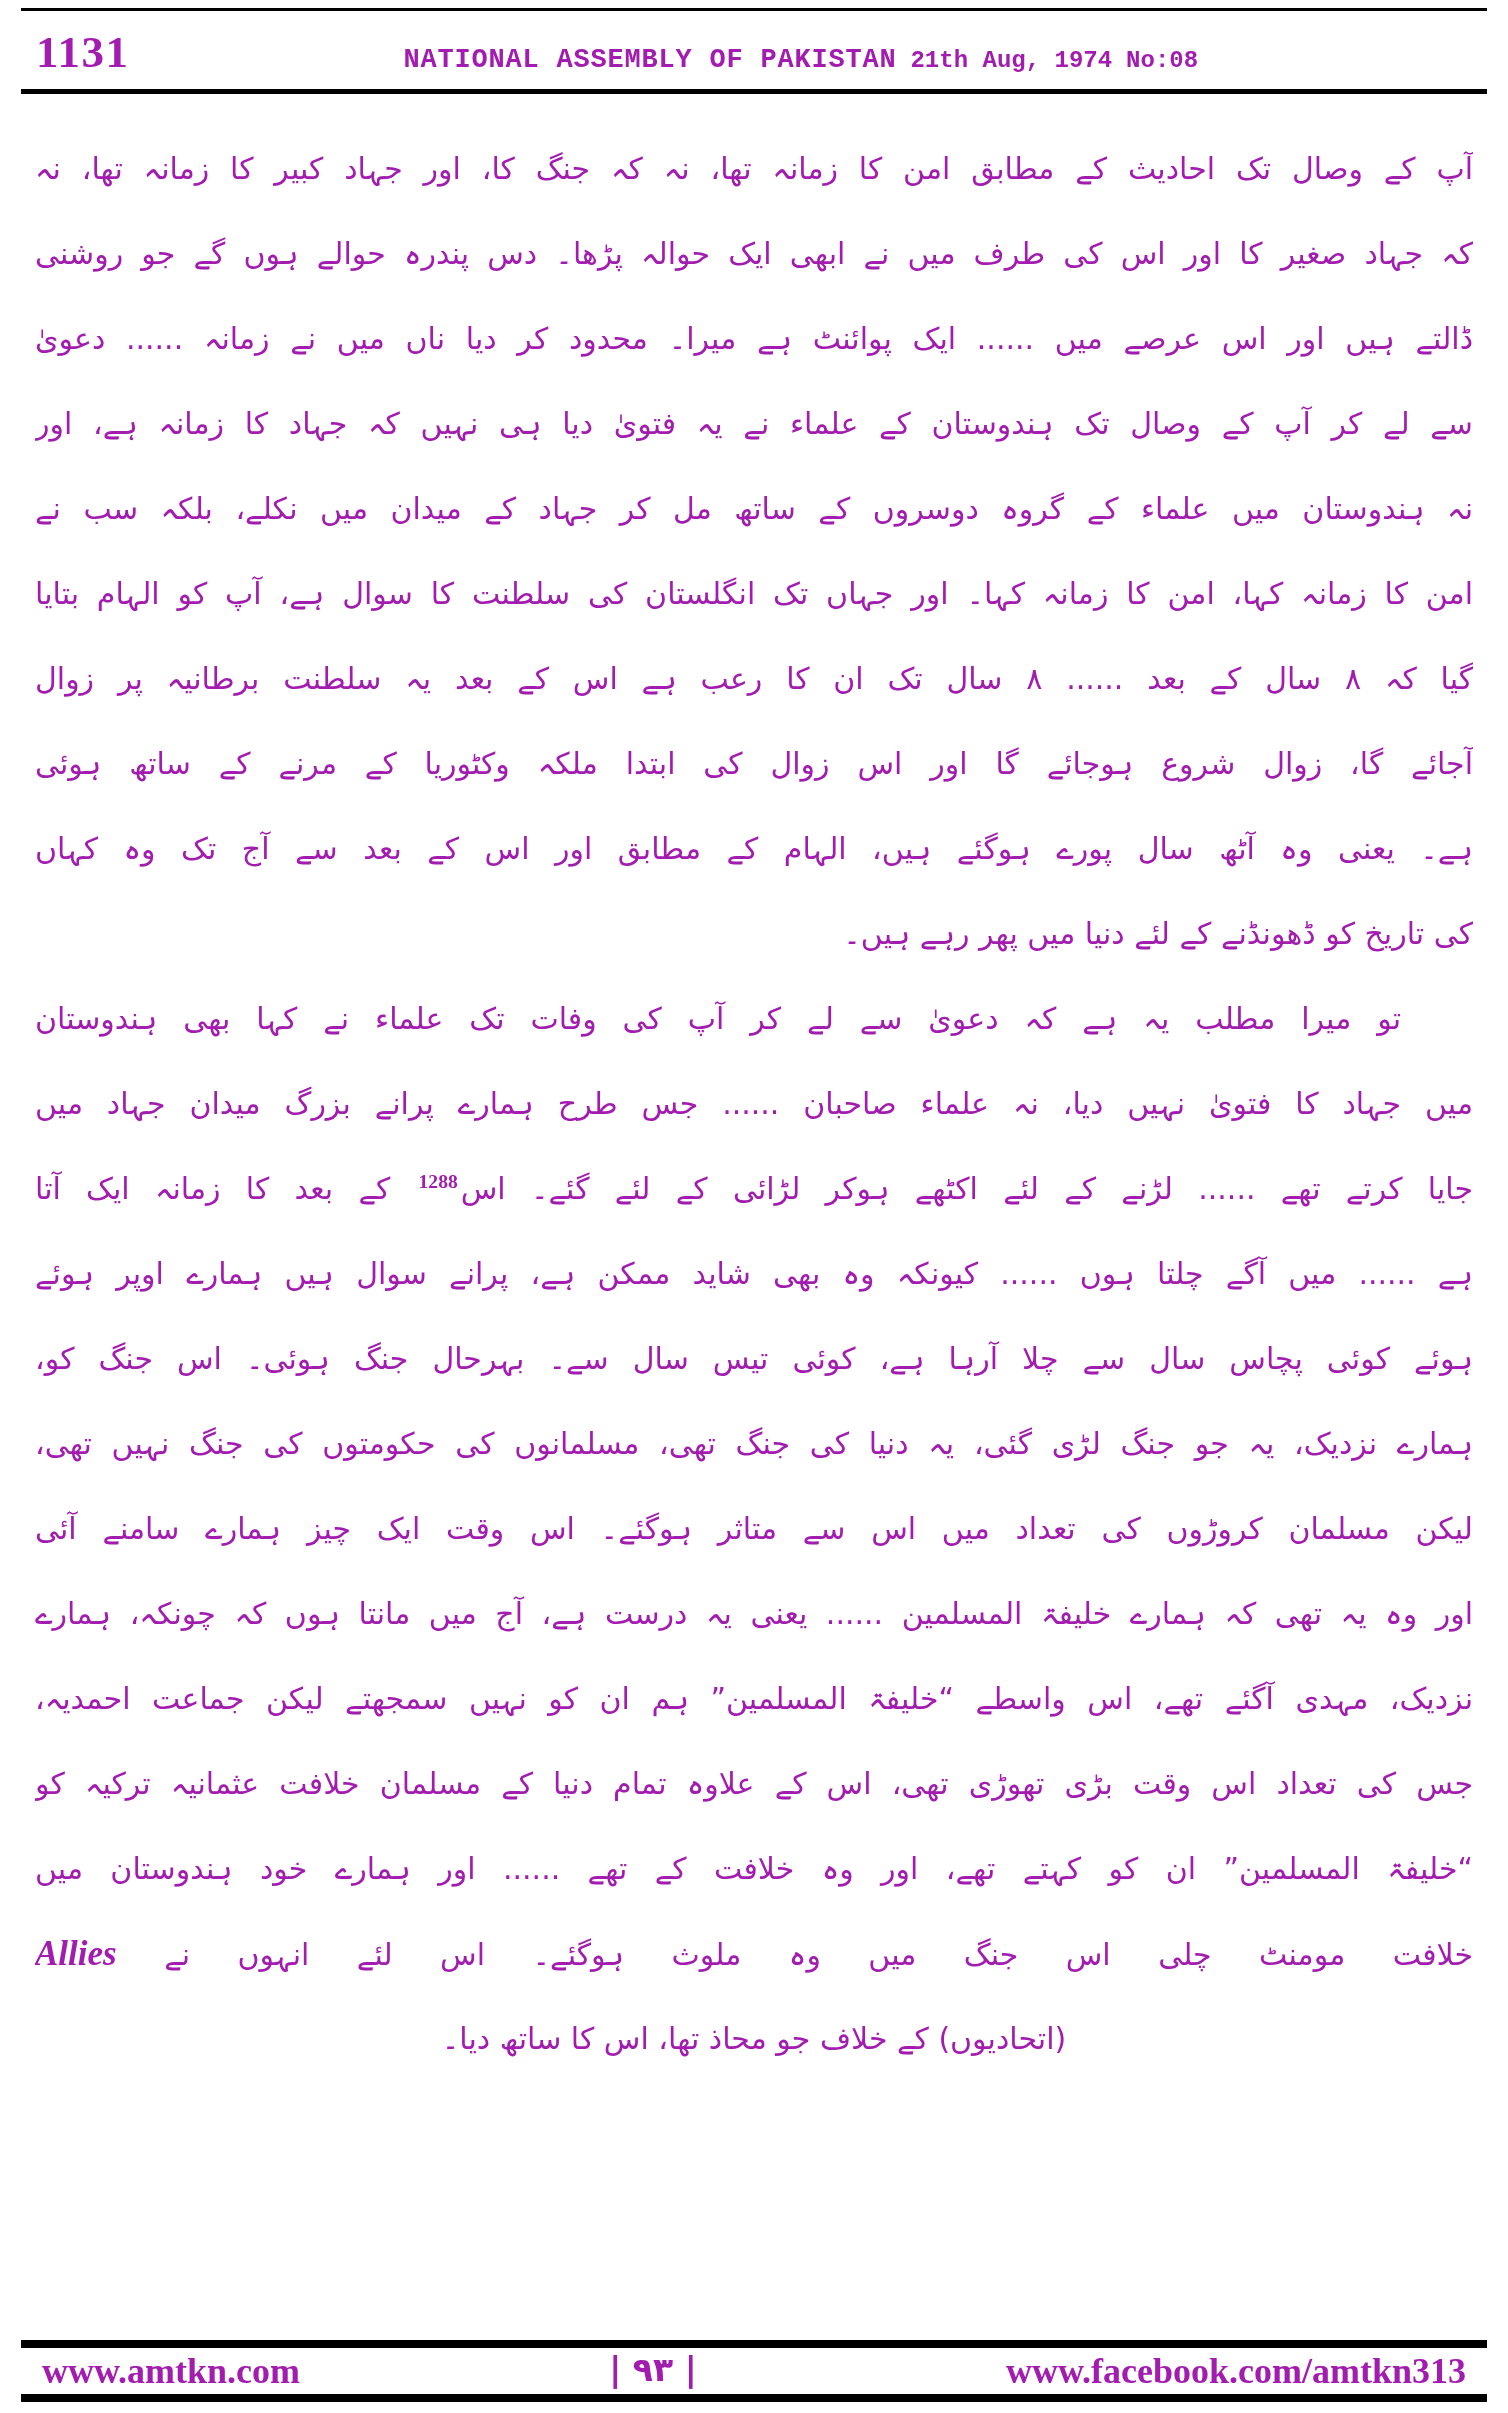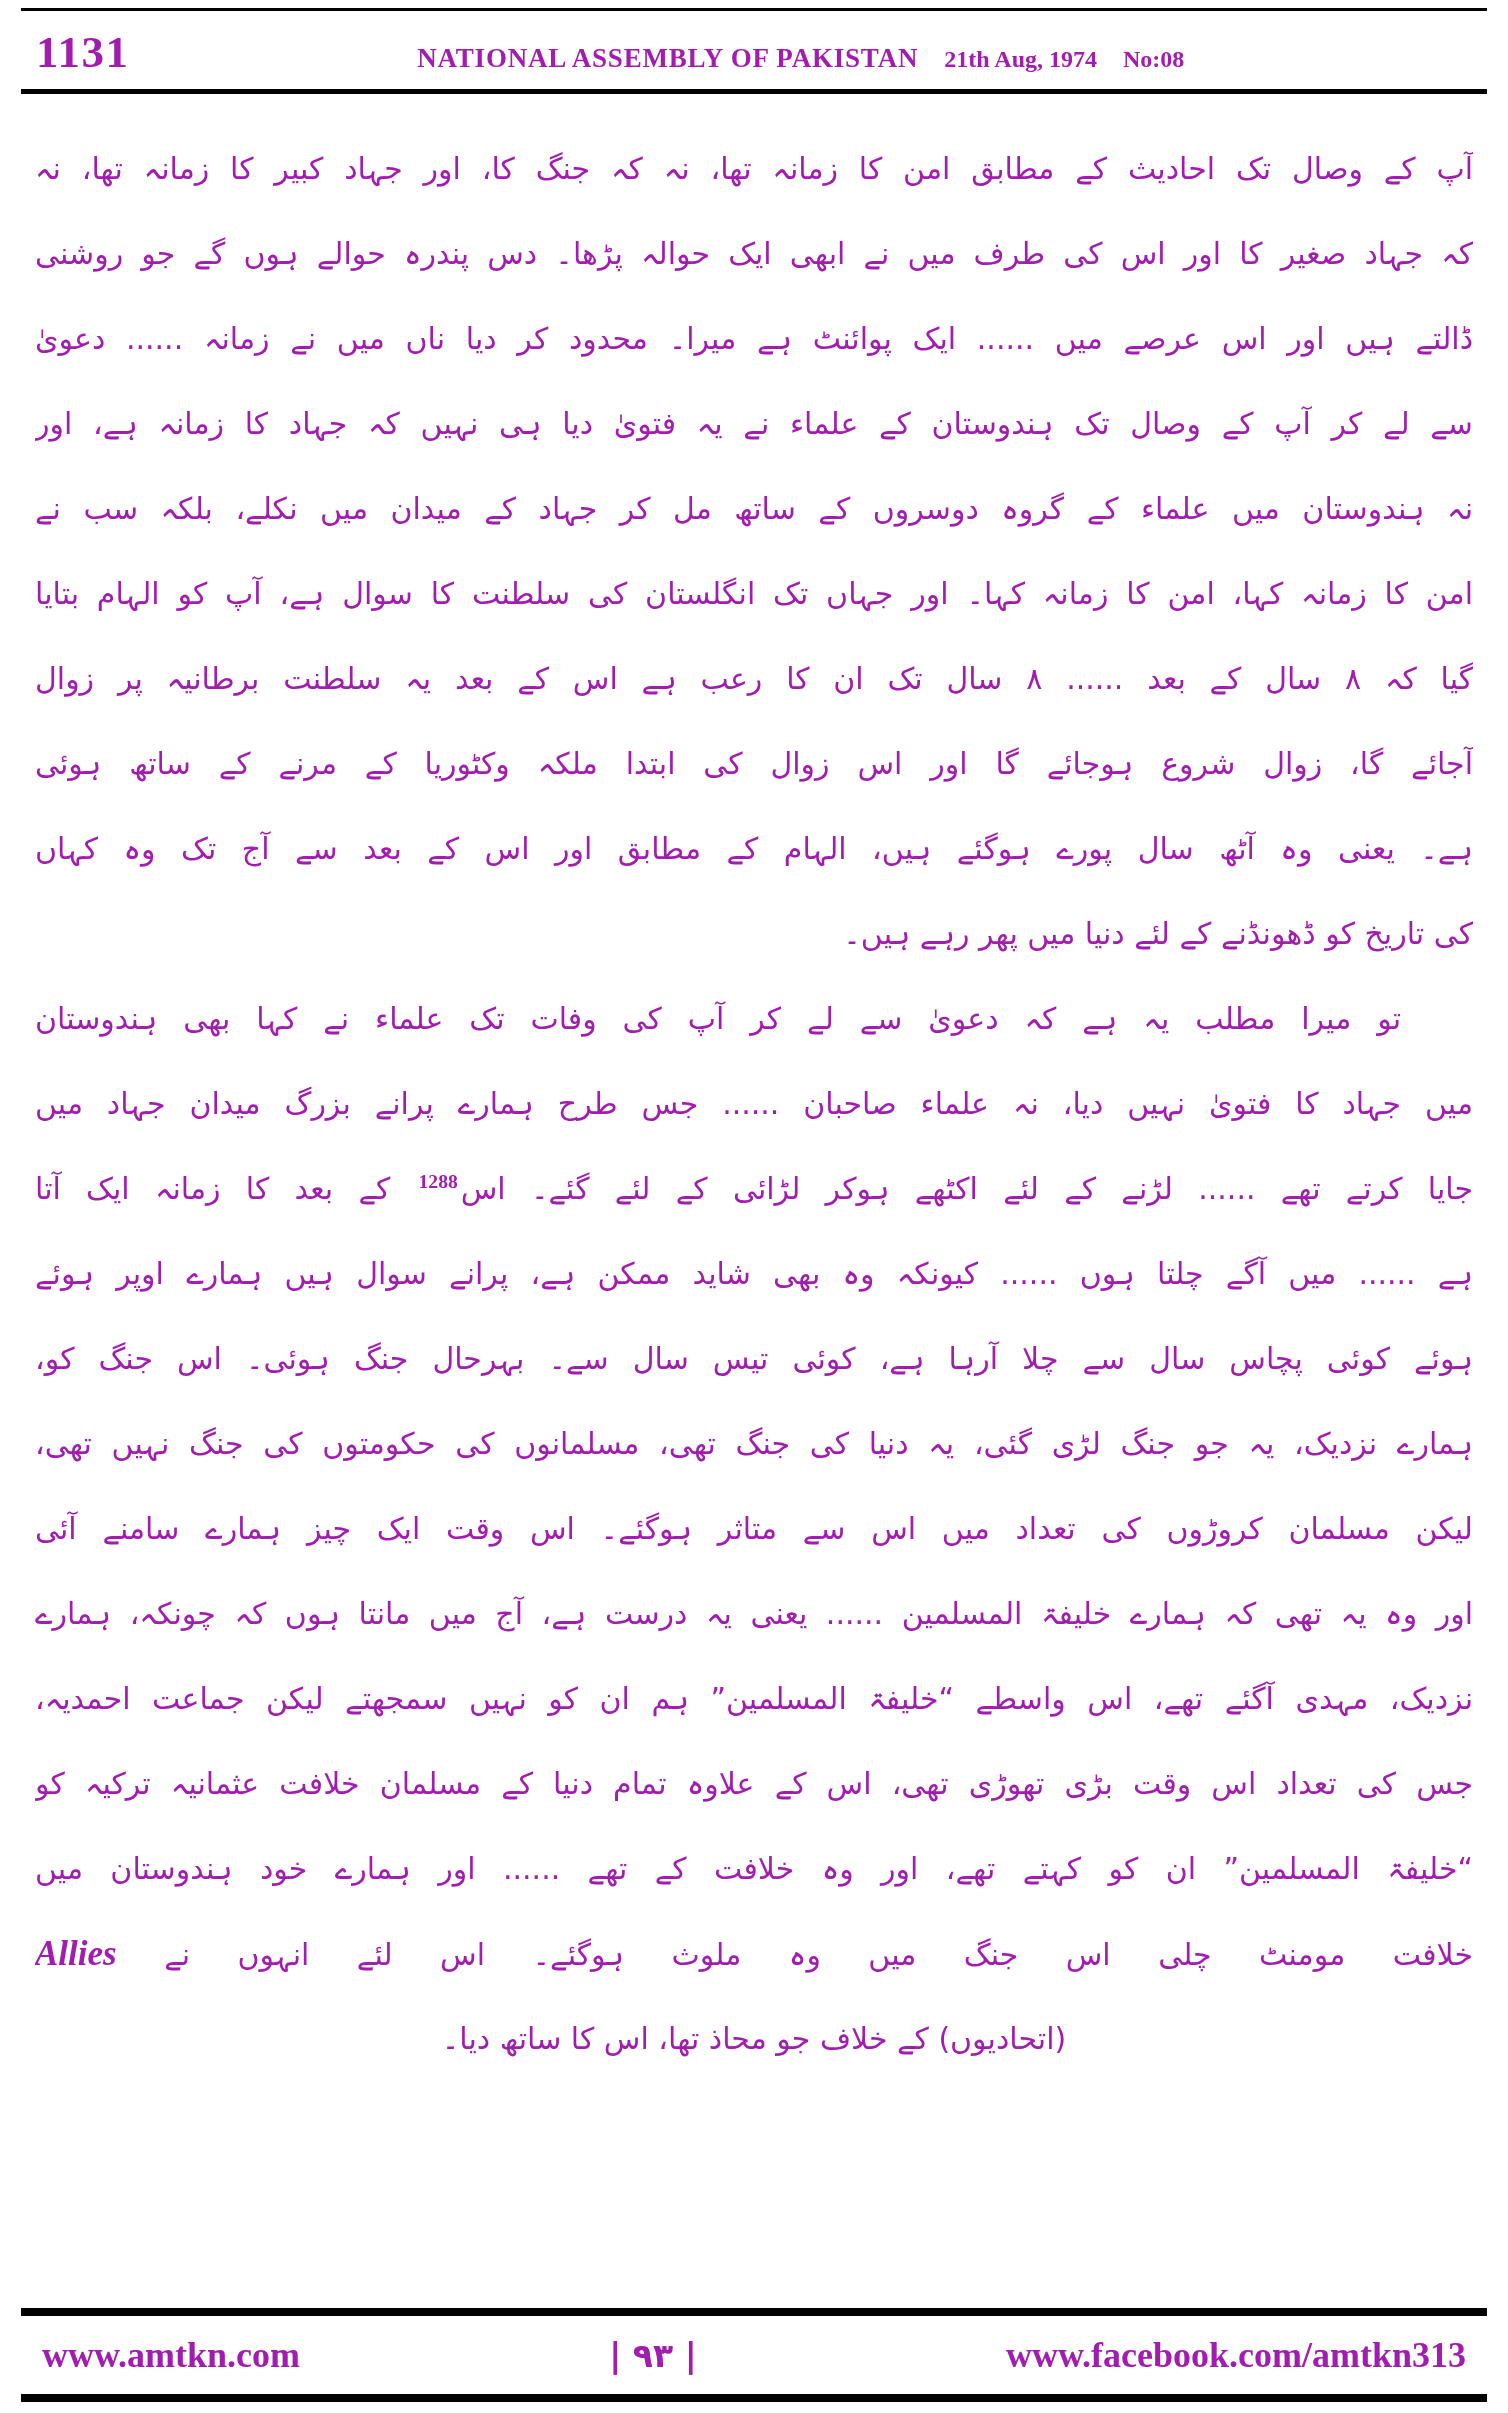--- a/index.html
+++ b/index.html
@@ -4,21 +4,21 @@
 <style>
   html,body{margin:0;padding:0;background:#777;}
   .page{
     width:1508px;height:2413px;background:#ffffff;color:#a21caf;
     position:relative;overflow:hidden;box-sizing:border-box;
     font-family:"Liberation Serif",serif;margin:0 auto;
   }
   .topline{position:absolute;top:7.5px;left:21px;right:21px;height:3px;background:#000;}
   .header{display:flex;align-items:baseline;padding:26px 36px 0 36px;}
   .page-number{font-size:45px;font-weight:bold;letter-spacing:1.5px;flex:0 0 auto;}
-  .header-center{flex:1;display:flex;justify-content:center;align-items:baseline;gap:26px;}
+  .header-center{flex:1;display:flex;justify-content:center;align-items:baseline;gap:14px;font-family:Liberation Mono, monospace;}
   .header-title{font-size:27px;font-weight:bold;letter-spacing:0.8px;white-space:nowrap;}
   .header-date,.header-issue{font-size:24px;font-weight:bold;white-space:nowrap;text-align:center;}
   .header-rule{margin:10.6px 21px 0 21px;height:5.3px;background:#000;}
 
   .body-text{
     padding:32px 35px 0 35px;
     direction:rtl;
     font-family:"DejaVu Sans","DejaVu Serif",sans-serif;
     font-size:30px;
   }
@@ -35,22 +35,22 @@
     padding:0 3px;direction:ltr;unicode-bidi:embed;
   }
   .latin-word{
     font-family:"Liberation Serif",serif;font-style:italic;font-weight:bold;
     font-size:35px;direction:ltr;unicode-bidi:embed;
   }
 
   .footer{position:absolute;left:0;right:0;bottom:10.6px;}
   .footer-bar{margin:0 21px;height:8.3px;background:#000;}
   .footer-row{
-    display:flex;justify-content:space-between;align-items:center;
-    padding:18px 42px;font-weight:bold;font-size:36px;
+    display:flex;justify-content:space-between;
+    padding:2px 42px;font-weight:bold;font-size:36px;
     font-family:"Liberation Serif",serif;
   }
   .footer-center{font-size:33px;font-family:"DejaVu Sans",sans-serif;font-weight:bold;}
 </style>
 </head>
 <body>
 
 <div class="page">
 
   <div class="topline"></div>

